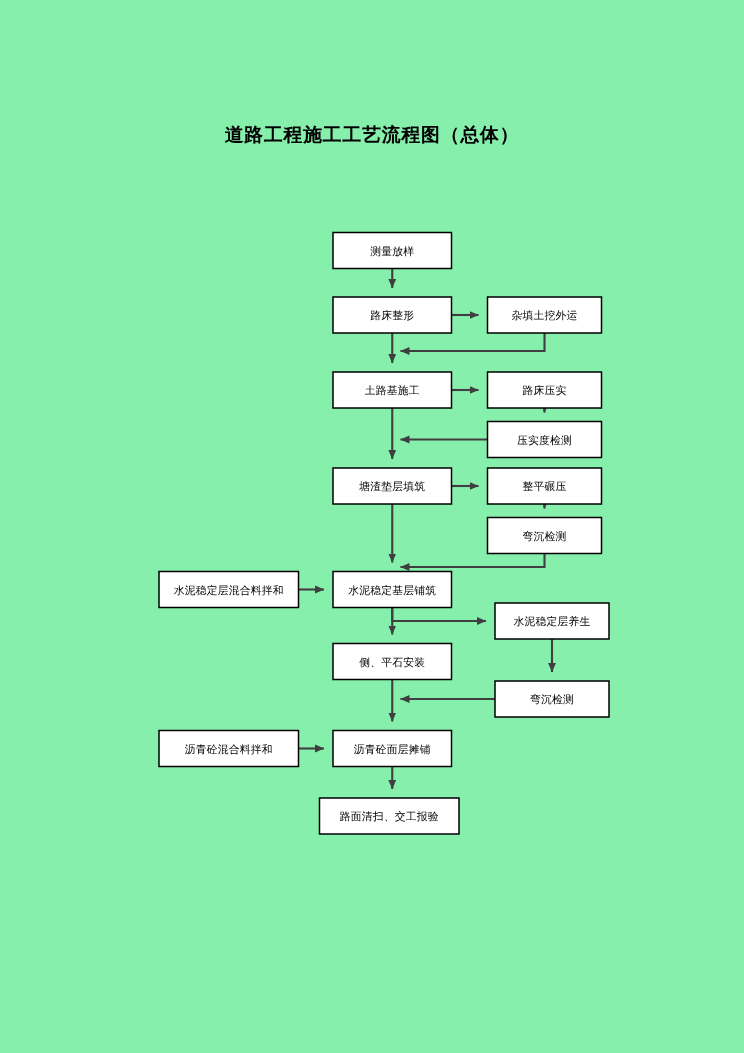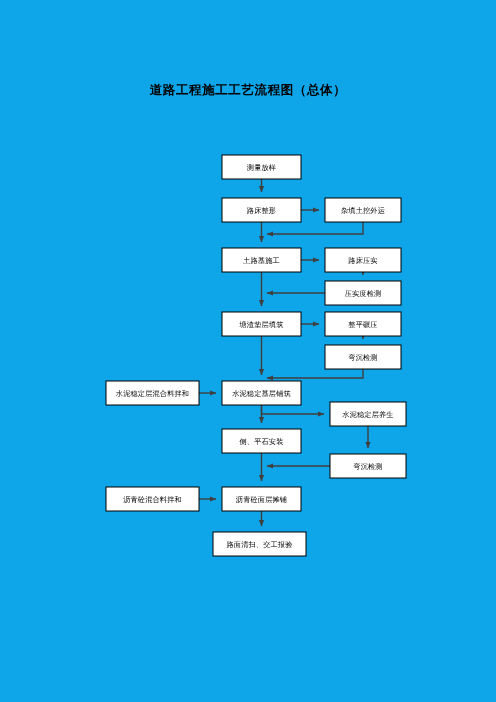--- a/index.html
+++ b/index.html
@@ -12,21 +12,21 @@
     height: 702px;
     font-family: "DejaVu Sans", "Liberation Sans", sans-serif;
     color: #000000;
     position: relative;
     overflow: hidden;
   }
   #page {
     position: relative;
     width: 496px;
     height: 702px;
-    background: #0ea5e9;
+    background: #86efac;
   }
   #doc-title {
     position: absolute;
     left: 0;
     top: 82px;
     width: 496px;
     text-align: center;
     font-size: 12.5px;
     font-weight: bold;
     letter-spacing: 0.6px;

